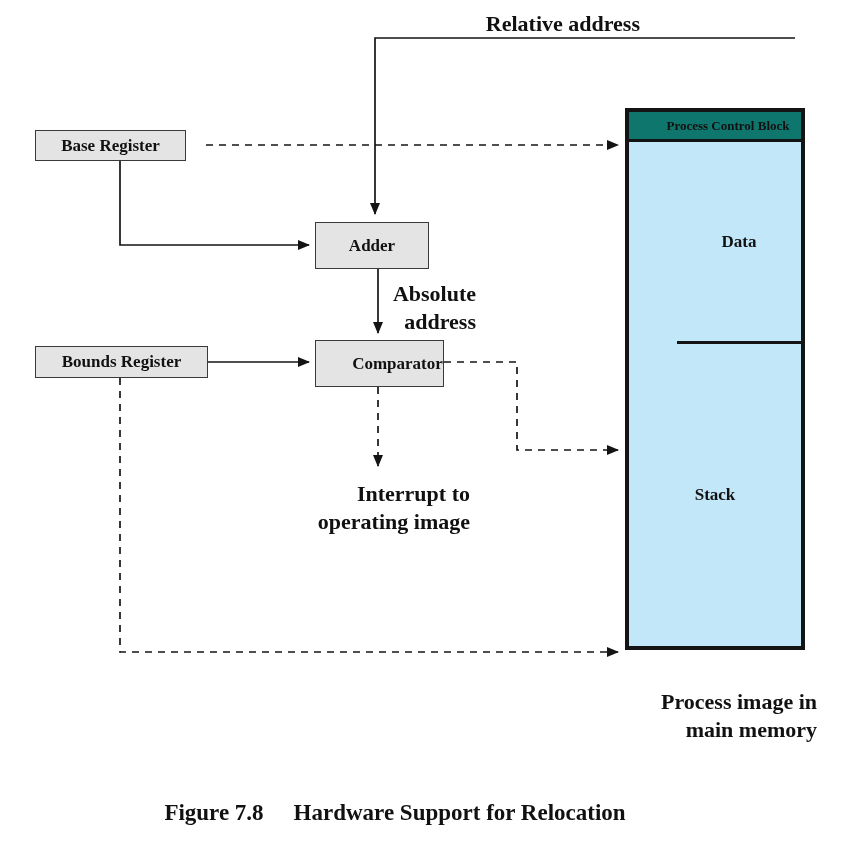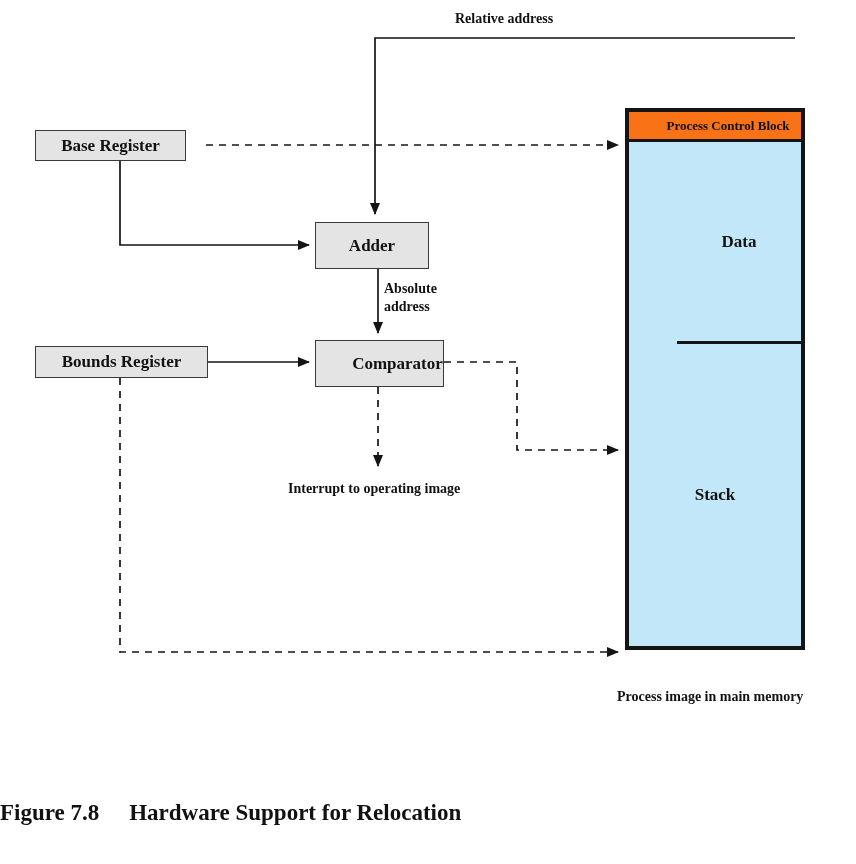--- a/index.html
+++ b/index.html
@@ -24,50 +24,51 @@
   .unit-box{
     position:absolute;
     background:var(--register-fill,#e4e4e4);
     border:1.6px solid #3a3a3a;
     display:flex;align-items:center;justify-content:center;
     font-weight:bold;font-size:17px;
     box-sizing:border-box;
   }
   .free-label{
     position:absolute;
-    font-weight:bold;font-size:14px;
-    text-align:left;line-height:1.25;
+    font-weight:bold;font-size:22px;
+    text-align:right;line-height:1.25;
   }
   .memory{
     position:absolute;
     left:625px;top:108px;width:180px;height:542px;
     border:4px solid #141414;
     background:var(--memory-fill,#c2e7f8);
     box-sizing:border-box;
     display:flex;flex-direction:column;
   }
   .mem-section{
     display:flex;align-items:center;justify-content:center;
     font-weight:bold;font-size:17px;
     box-sizing:border-box;
   }
   .mem-pcb{
     height:30px;flex:none;
-    background:#f97316;
+    background:#0f766e;
     font-size:13px;
     border-bottom:3px solid #141414;
     padding-left:26px;
   }
   .mem-program{height:205px;flex:none;border-bottom:3px solid #141414;}
   .mem-data{height:202px;flex:none;border-bottom:3px solid #141414;margin-left:48px;}
   .mem-stack{flex:1;}
 
   .caption{
     position:absolute;
     left:0;top:800px;width:790px;
+    text-align:center;
     font-weight:bold;font-size:23px;
   }
   .cap-gap{display:inline-block;width:30px;}
 </style>
 </head>
 <body>
 
 <div class="canvas">
 
   <svg class="wires" width="856" height="864" viewBox="0 0 856 864">

